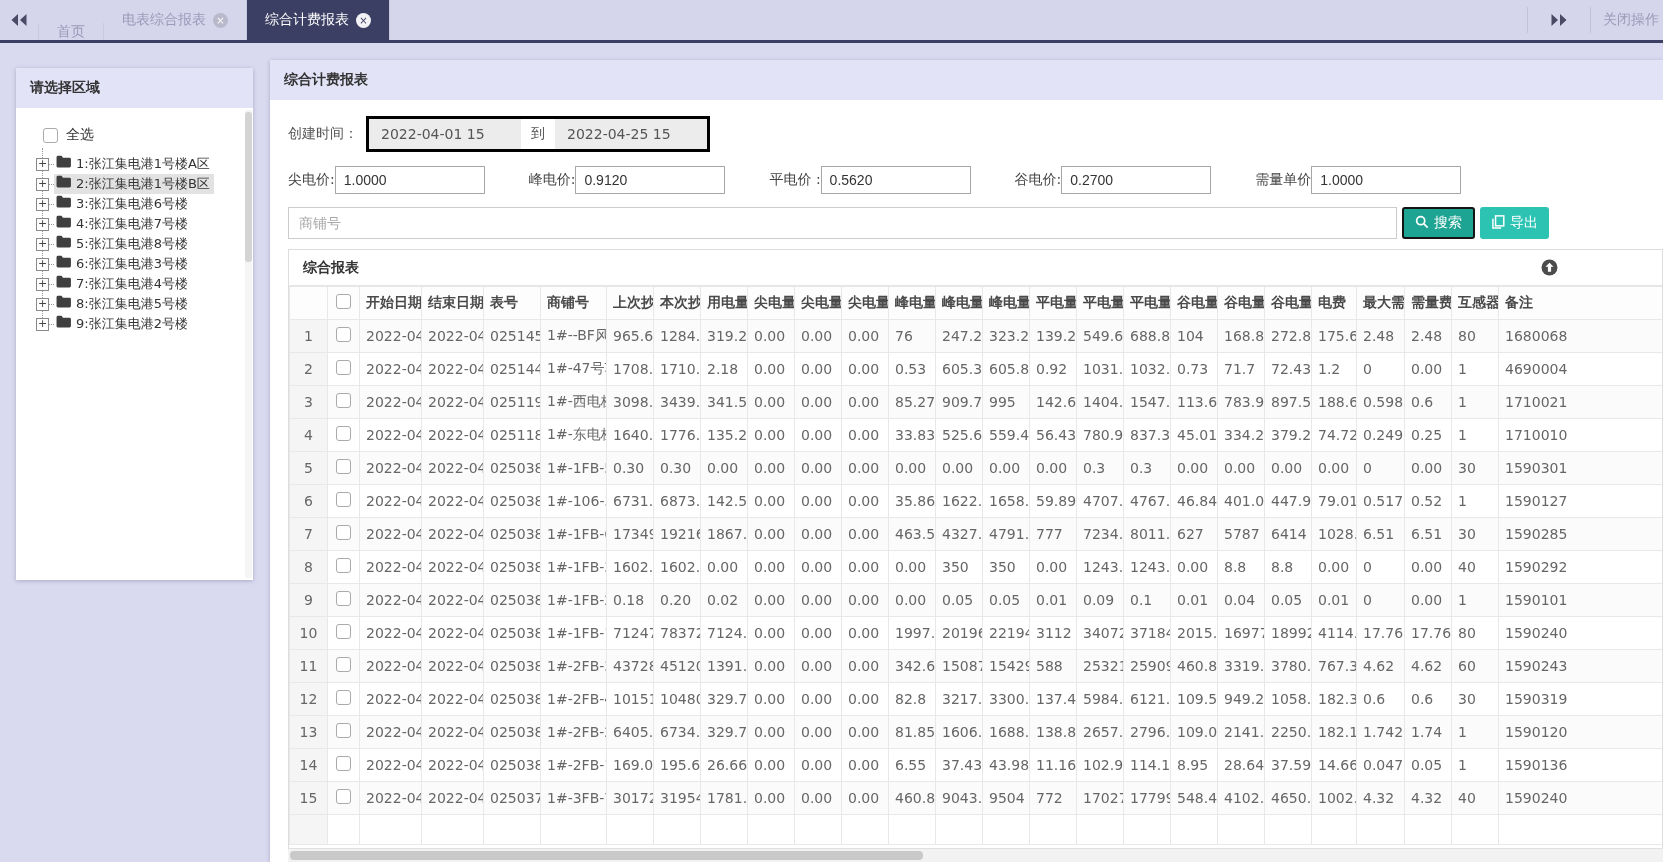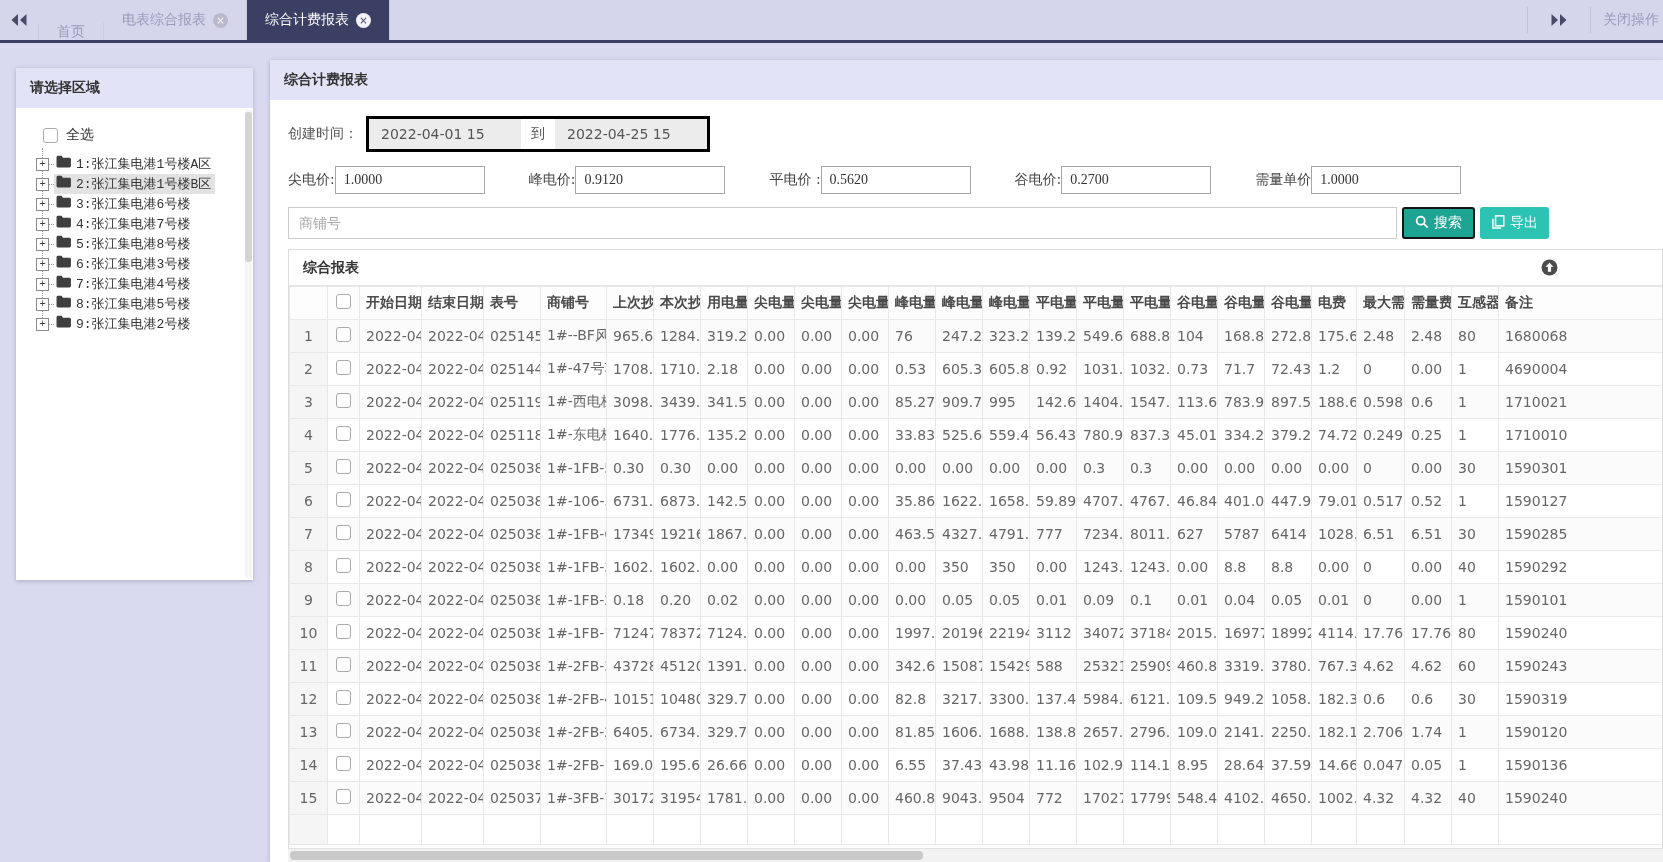--- a/index.html
+++ b/index.html
@@ -25,21 +25,21 @@
 
   
   .panel-hd { height:40px; background:#e3e3f8; display:flex; align-items:center;
               padding:0 14px; font-size:14px; font-weight:600; color:#333; }
   .sidebar { position:absolute; left:16px; top:68px; width:237px; height:512px; background:#fff;
              box-shadow:0 1px 4px rgba(60,60,100,.3); }
   .main { position:absolute; left:270px; top:60px; right:0; bottom:0; background:#fff;
           box-shadow:0 1px 4px rgba(60,60,100,.3); }
 
   
-  .tree { padding:16px 8px 8px 14px; position:relative;font-family:Liberation Mono, monospace; }
+  .tree { padding:16px 8px 8px 14px; position:relative; }
   .select-all { display:flex; align-items:center; gap:8px; margin:2px 0 10px 13px;
                 font-size:14px; color:#333; cursor:pointer; }
   .cb { width:15px; height:15px; border:1px solid #aaa; border-radius:3px; background:#fff; flex:none; display:inline-block; }
   .tree-list { position:relative; margin-left:6px; }
   .tree-list::before { content:''; position:absolute; left:6px; top:-6px; bottom:10px; border-left:1px dotted #999; }
   .tree-item { display:flex; align-items:center; height:20px; font-size:13px; color:#333;
                position:relative; cursor:pointer; }
   .expander { width:13px; height:13px; border:1px solid #8a8a8a; background:#fff; font-size:11px;
               line-height:10px; text-align:center; color:#444; flex:none; position:relative; z-index:1; }
   .stub { width:5px; border-top:1px dotted #999; flex:none; }
@@ -54,21 +54,21 @@
   .row-create { display:flex; align-items:center; margin:2px 0 14px; font-size:14px; color:#555; }
   .row-create .lbl { margin-right:8px; }
   .dategroup { display:flex; border:3px solid #000000;align-items:center; }
   .dateinput { width:152px; height:30px; background:#ececec; border:none; padding:0 12px;
                font-size:14px; color:#555; font-family:inherit; }
   .to { width:34px; display:flex; align-items:center; justify-content:center; background:#fff;
         font-size:14px; color:#555; }
   .row-prices { display:flex; gap:44px; margin-bottom:13px; align-items:center; }
   .pfield { display:flex; align-items:center; font-size:14px; color:#444; white-space:nowrap; }
   .pfield input { width:150px; height:28px; border:1px solid #a6a6a6; padding:0 8px; font-size:14px;
-                  color:#333; font-family:Liberation Serif, serif; }
+                  color:#333; font-family:Liberation Sans, sans-serif; }
   .row-search { display:flex; gap:5px; margin-bottom:10px; width:1261px; }
   .shop-input { flex:1; height:32px; border:1px solid #ccc; padding:0 10px; font-size:14px;
                 color:#333; font-family:inherit; }
   .shop-input::placeholder { color:#a9a9a9; }
   .btn { height:32px; padding:0 11px; border-radius:3px; color:#fff; font-size:14px;
          display:flex; align-items:center; gap:5px; border:none; cursor:pointer; font-family:inherit; white-space:nowrap; }
   .btn-search { background:#1ea492; border:2px solid #141414; }
   .btn-export { background:#2cc3b3; }
 
   
@@ -733,21 +733,21 @@
                   <td>81.85</td>
                   <td>1606.2</td>
                   <td>1688.1</td>
                   <td>138.8</td>
                   <td>2657.6</td>
                   <td>2796.4</td>
                   <td>109.07</td>
                   <td>2141.2</td>
                   <td>2250.3</td>
                   <td>182.1</td>
-                  <td>2.706</td>
+                  <td>1.742</td>
                   <td>1.74</td>
                   <td>1</td>
                   <td>1590120</td>
                 </tr>
                 <tr>
                   <td class="rownum">14</td>
                   <td class="cbcol"><span class="cb"></span></td>
                   <td>2022-04-</td>
                   <td>2022-04-</td>
                   <td>02503800</td>

